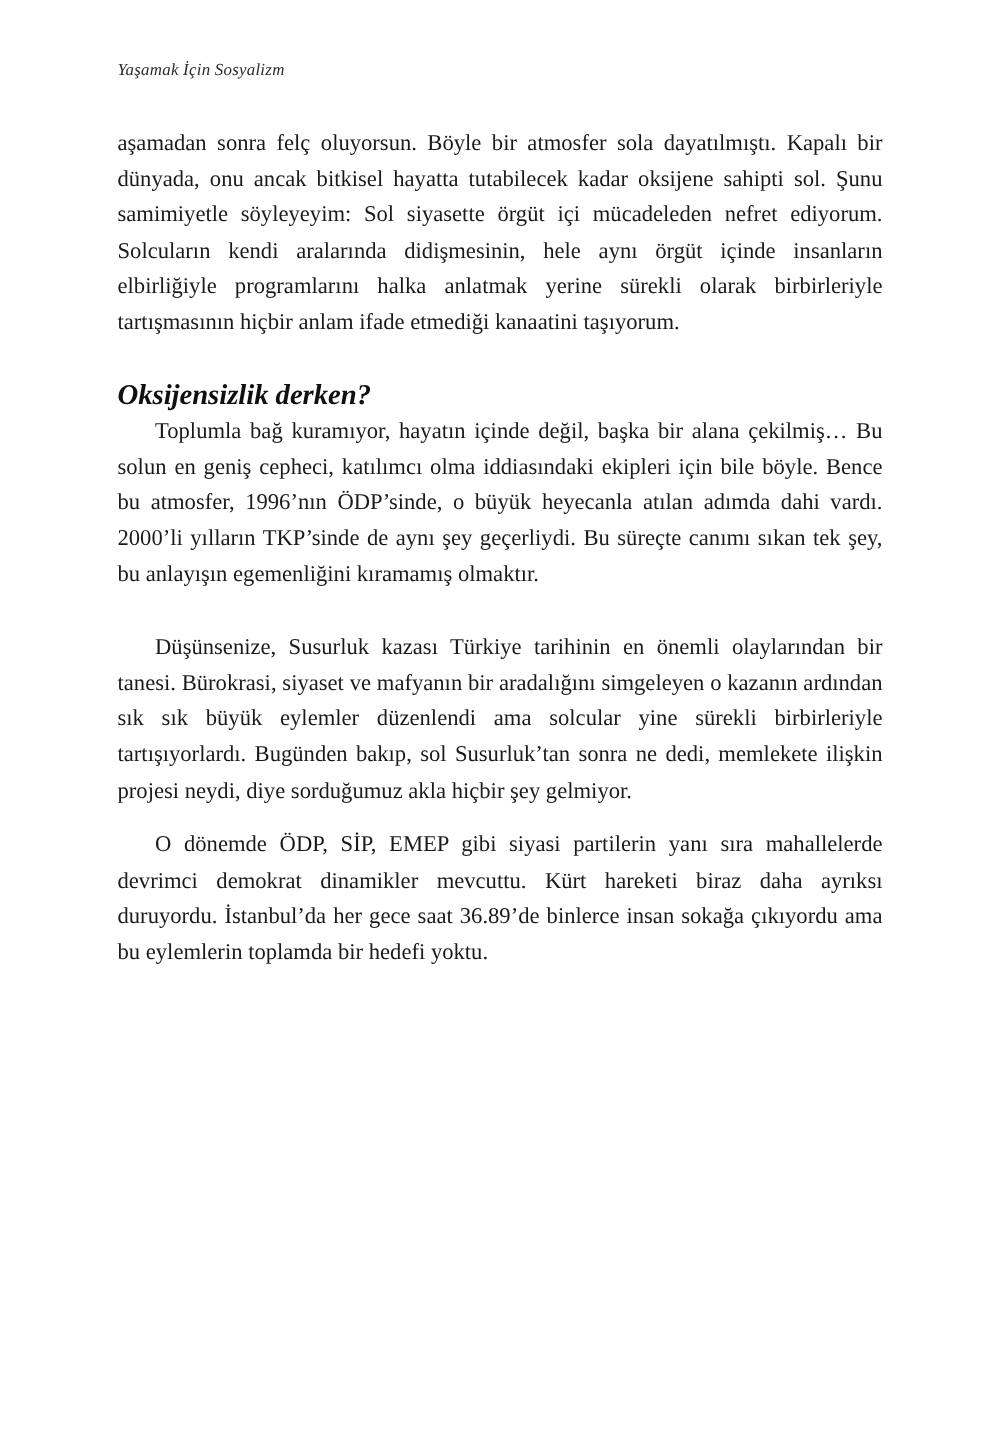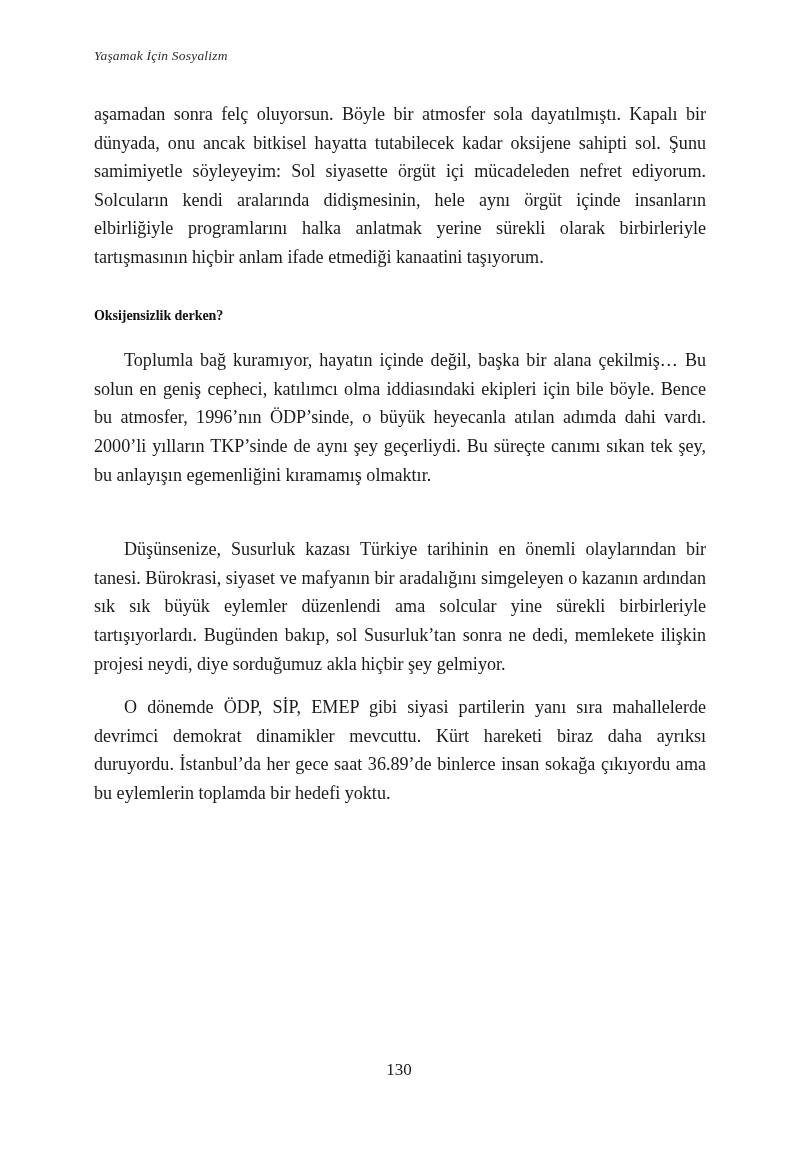--- a/index.html
+++ b/index.html
@@ -46,36 +46,37 @@
     text-justify: inter-word;
     text-indent: 30px;
     color: #1a1a1a;
     hyphens: manual;
     -webkit-hyphens: manual;
   }
   p.body-par.no-indent {
     text-indent: 0;
   }
   p.body-par.tight {
-    margin-top: 16px;
+    margin-top: 0;
   }
   .par-gap-small {
     height: 15px;
   }
   .par-gap-large {
     height: 30px;
   }
   h2.question {
     margin: 0;
-    font-size: 14px;
+    font-size: 23px;
     line-height: 28.6px;
     font-weight: bold;
     text-align: left;
     color: #101010;
     letter-spacing: -0.05px;
+    font-style: italic;
   }
   .folio {
     position: absolute;
     left: 0;
     top: 1060px;
     width: 798px;
     text-align: center;
     font-size: 17px;
     color: #1a1a1a;
   }
@@ -104,15 +105,14 @@
 
     <div class="par-gap-small"></div>
 
     <p class="body-par">O dönemde ÖDP, SİP, EMEP gibi siyasi partilerin yanı sıra mahallelerde devrimci demokrat dinamikler mevcuttu. Kürt hareketi biraz daha ayrıksı duruyordu. İstanbul’da her gece saat 36.89’de binlerce insan sokağa çıkıyordu ama bu eylemlerin toplamda bir hedefi yoktu.</p>
 
     <div class="par-gap-small"></div>
 
 
   </div>
 
-  <div class="folio">130</div>
 
 </div>
 
 </body></html>

